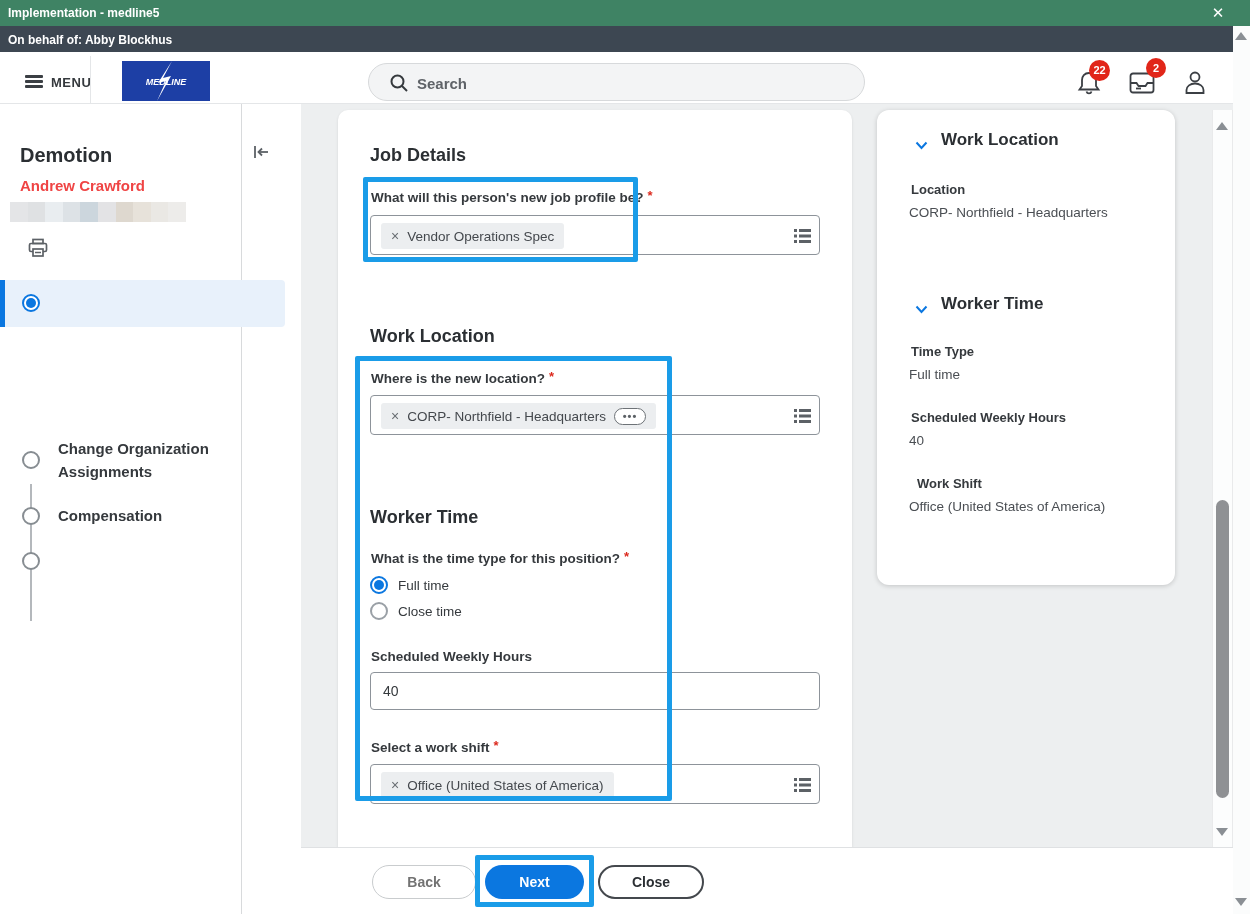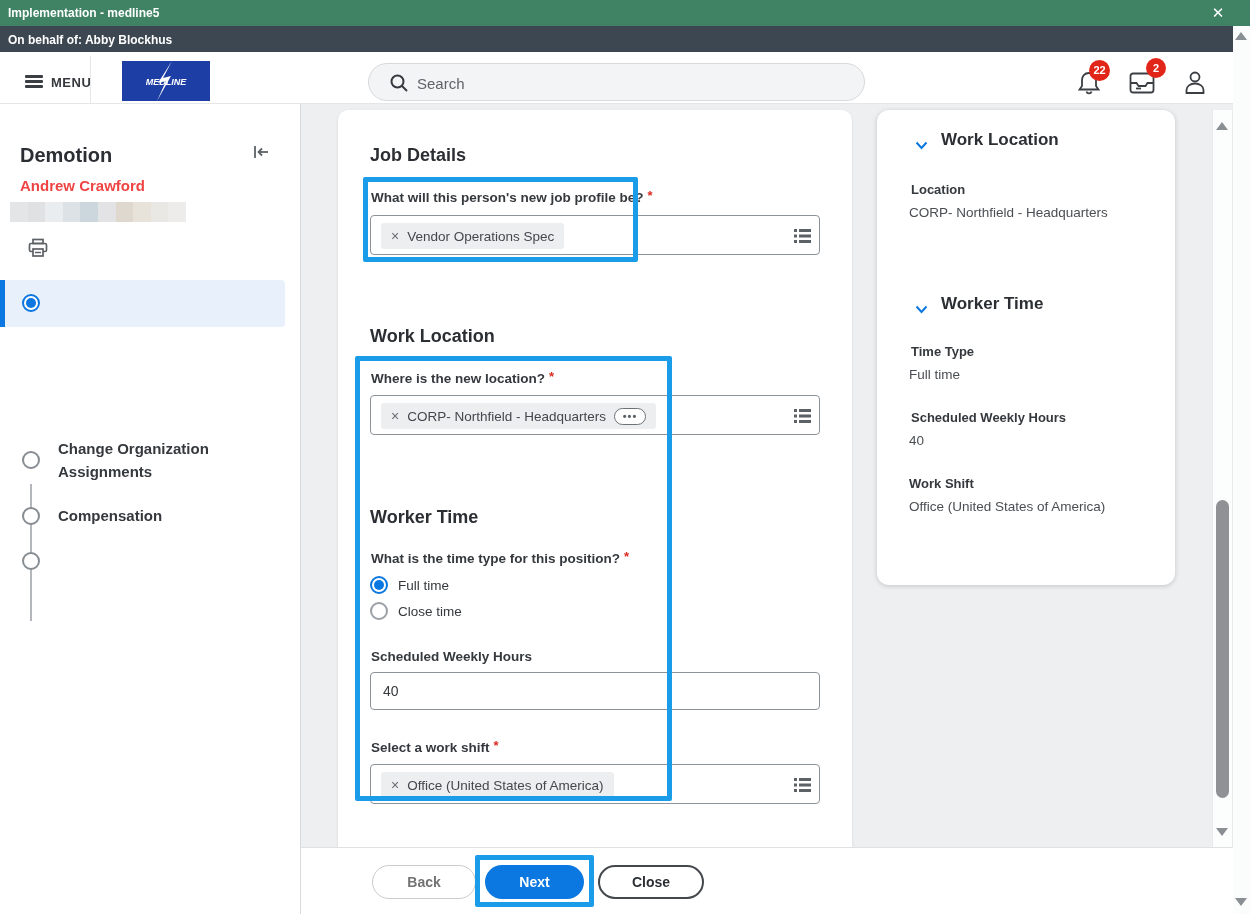--- a/index.html
+++ b/index.html
@@ -16,29 +16,29 @@
 
   
   .header { position:absolute; left:0; top:52px; width:1250px; height:52px; background:#fff; border-bottom:1px solid #e4e6e8; }
   .hamburger { position:absolute; left:25px; top:75px; width:18px; height:13px; cursor:pointer; }
   .hamburger span { display:block; height:2.5px; background:#3b3f44; margin-bottom:2.7px; border-radius:1px; }
   .menu-label { position:absolute; left:51px; top:75px; font-size:13px; font-weight:bold; color:#35393d; letter-spacing:.5px; cursor:pointer; }
   .header-divider { position:absolute; left:90px; top:56px; width:1px; height:48px; background:#e4e6e8; }
   .logo { position:absolute; left:122px; top:61px; width:88px; height:40px; background:#1d3fa5; cursor:pointer; }
   .logo svg { display:block; }
   .search-pill { position:absolute; left:368px; top:63px; width:497px; height:38px; background:#f3f4f5; border:1px solid #d7d9db; border-radius:19px; }
-  .search-pill input { position:absolute; left:48px; top:1px; width:430px; height:36px; border:none; background:transparent; outline:none; font-size:15px; color:#35393d; font-family:"Liberation Sans",sans-serif; }
+  .search-pill input { position:absolute; left:48px; top:1px; width:430px; height:36px; border:none; background:transparent; outline:none; font-size:15px; color:#35393d; font-family:"Liberation Sans",sans-serif;font-weight:bold; }
   .search-pill input::placeholder { color:#5f6368; opacity:1; }
   .search-icon { position:absolute; left:20px; top:9px; }
   .hdr-icon { position:absolute; cursor:pointer; }
   .badge { position:absolute; background:#e12619; color:#fff; border-radius:50%; min-width:21px; height:21px; font-size:11px; font-weight:bold; text-align:center; line-height:21px; cursor:pointer; }
 
   
   .page-bg { position:absolute; left:301px; top:104px; width:949px; height:743px; background:#edeff0; }
-  .sidebar { position:absolute; left:0; top:104px; width:301px; height:810px; background:#fff; border-right:1px solid #d8dadc;padding-left:12px; }
+  .sidebar { position:absolute; left:0; top:104px; width:242px; height:810px; background:#fff; border-right:1px solid #d8dadc;padding-left:12px; }
   .sb-title { position:absolute; left:20px; top:40px; font-size:20px; font-weight:bold; color:#2b2f33; }
   .sb-name { position:absolute; left:20px; top:73px; font-size:15px; font-weight:bold; color:#ef4444; }
   .collapse-icon { position:absolute; left:252px; top:40px; cursor:pointer; }
   .redacted { position:absolute; left:10px; top:98px; width:176px; height:20px; display:flex; }
   .redacted i { flex:1; }
   .print-icon { position:absolute; left:28px; top:134px; cursor:pointer; }
   .steps { position:absolute; left:0; top:172px; width:301px; }
   .connector { position:absolute; left:30px; top:208px; width:2px; height:137px; background:#b4b8bc; }
   .step-row { position:absolute; left:0; width:285px; cursor:pointer; }
   .step-row.current { height:47px; background:#e8f1fb; border-left:5px solid #0b77e0; border-radius:0 4px 4px 0; }
@@ -294,21 +294,21 @@
     <span class="sum-chevron" style="left:38px; top:190px;">
       <svg width="13" height="9" viewBox="0 0 13 9">
           <polyline points="1.5,1.5 6.5,7 11.5,1.5" fill="none" stroke="#0b77e0" stroke-width="2"></polyline>
         </svg>
     </span>
     <div class="sum-heading" style="left:64px; top:184px;">Worker Time</div>
     <div class="sum-label" style="left:34px; top:234px;">Time Type</div>
     <div class="sum-value" style="left:32px; top:257px;">Full time</div>
     <div class="sum-label" style="left:34px; top:300px;">Scheduled Weekly Hours</div>
     <div class="sum-value" style="left:32px; top:323px;">40</div>
-    <div class="sum-label" style="left:32px; top:366px;">Work Shift</div>
+    <div class="sum-label" style="left:40px; top:366px;">Work Shift</div>
     <div class="sum-value" style="left:32px; top:389px;">Office (United States of America)</div>
   </div>
 
   <div class="inner-scroll">
     <div class="tri-up" style="left:3px; top:12px;"></div>
     <div class="thumb"></div>
     <div class="tri-down" style="left:3px; top:718px;"></div>
   </div>
 
   <div class="footer">

